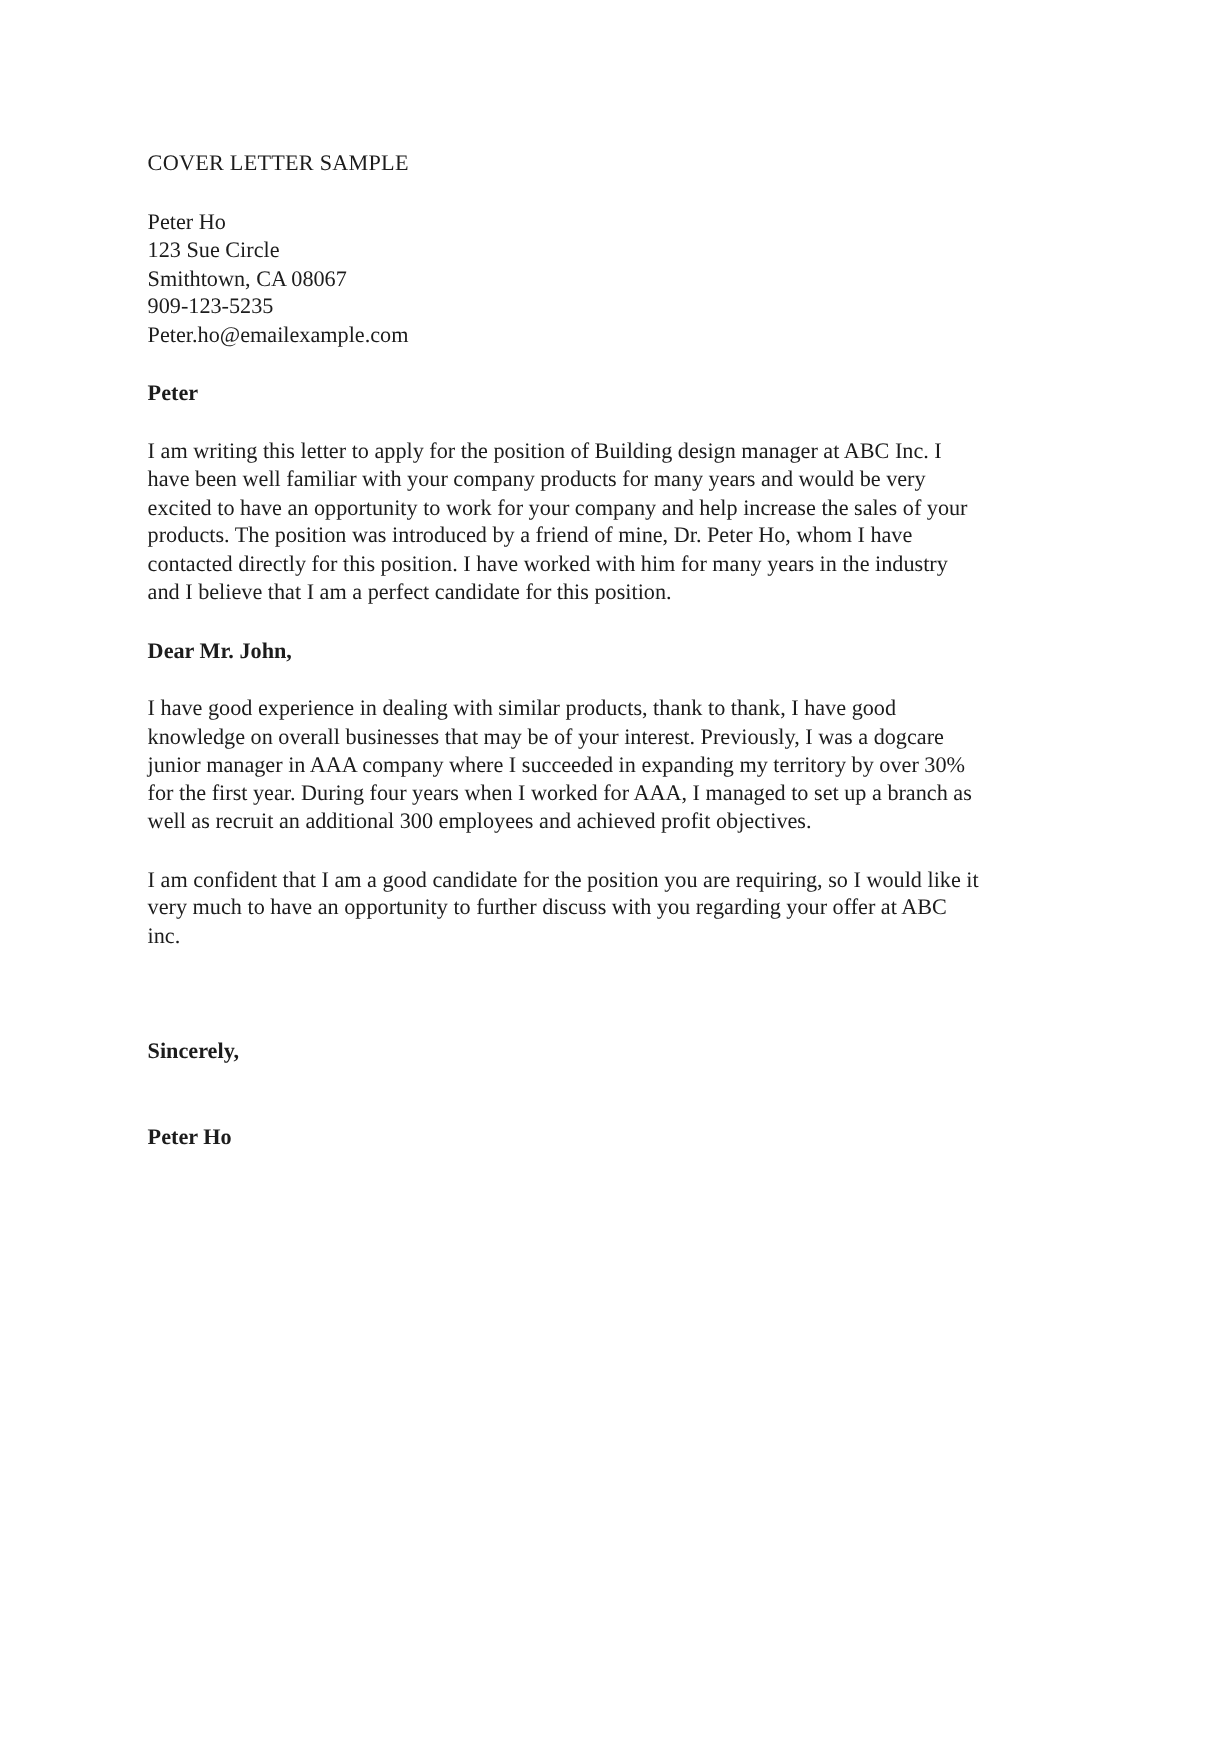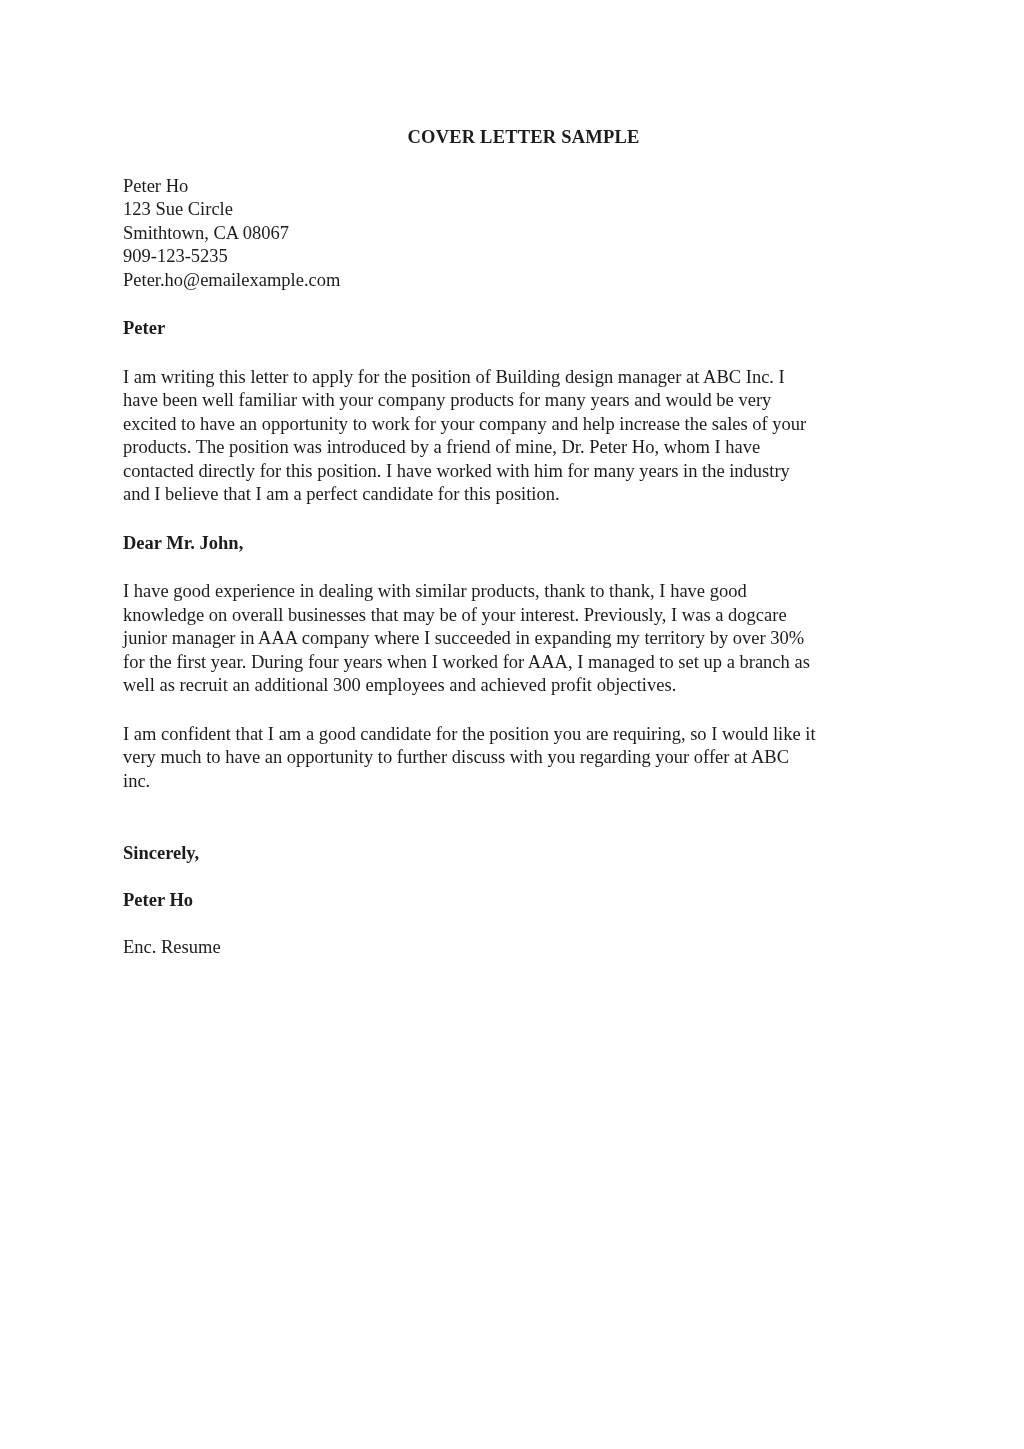--- a/index.html
+++ b/index.html
@@ -32,26 +32,26 @@
   .block:last-child {
     margin-bottom: 0;
   }
   .bold {
     font-weight: bold;
   }
   h1.title {
     font-size: 18.5px;
     line-height: 23.5px;
     margin: 0 0 25px 0;
-    font-weight: bold;
+    font-weight: normal;
     letter-spacing: 0.2px;
-    text-align: center;
   }
   .line {
     white-space: pre-line;
+    margin-top: 24px;
   }
 </style>
 </head>
 <body>
 
 <div class="page">
   <div class="letter">
 
     <h1 class="title">COVER LETTER SAMPLE</h1>
 
@@ -79,17 +79,16 @@
 for the first year. During four years when I worked for AAA, I managed to set up a branch as
 well as recruit an additional 300 employees and achieved profit objectives.</div>
 
     <div class="block">I am confident that I am a good candidate for the position you are requiring, so I would like it
 very much to have an opportunity to further discuss with you regarding your offer at ABC
 inc.</div>
 
     <div class="block">
       <div class="line bold">Sincerely,</div>
       <div class="line bold">Peter Ho</div>
-      <div class="line">Enc. Resume</div>
     </div>
 
   </div>
 </div>
 
 </body></html>

